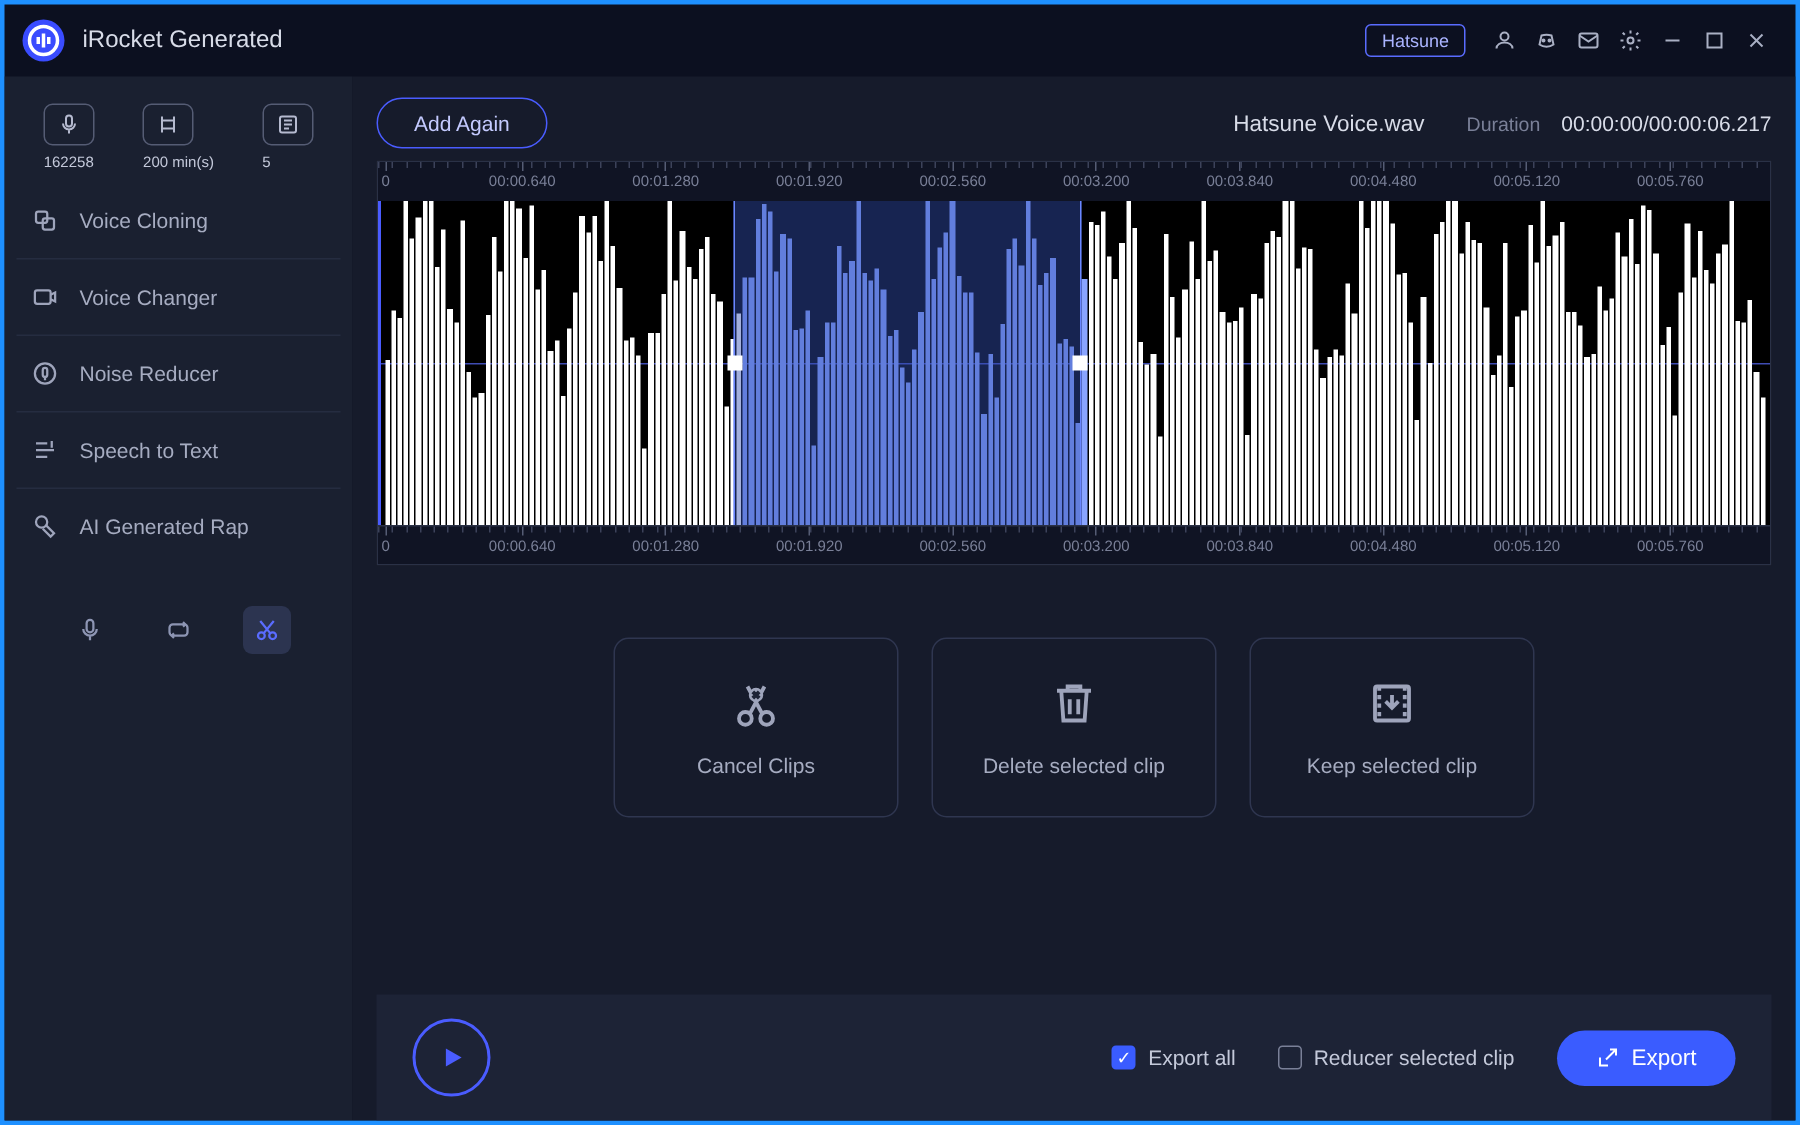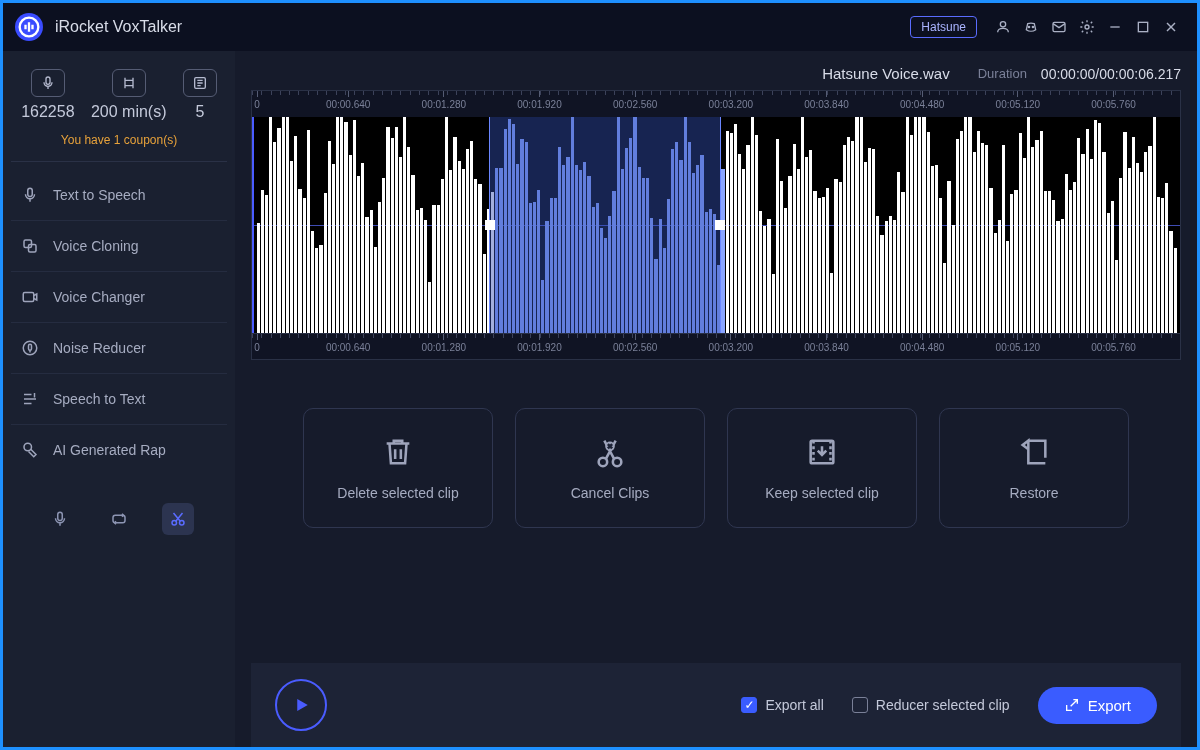--- a/index.html
+++ b/index.html
@@ -11,21 +11,21 @@
 .titlebar .spacer { flex: 1; }
 .titlebar .tutorial { border: 1px solid #5a6cff; color: #aab4ff; font-size: 12px; padding: 3px 10px; border-radius: 4px; margin-right: 12px; cursor: pointer; }
 .titlebar .win-icon { width: 28px; height: 28px; display: flex; align-items: center; justify-content: center; cursor: pointer; color: #aab0c4; }
 .titlebar .win-icon svg { width: 16px; height: 16px; }
 
 .body-row { display: flex; height: calc(750px - 48px - 6px); }
 
 .sidebar { width: 232px; background: #1a2030; display: flex; flex-direction: column; padding-top: 12px; }
 
 .stat-row { display: flex; justify-content: space-around; padding: 6px 10px 0; }
-.stat { display: flex; flex-direction: column; align-items: center; color: #c4c9da; font-size: 16px; }
+.stat { display: flex; flex-direction: column; color: #c4c9da; font-size: 10px; }
 .stat .stat-box { width: 34px; height: 28px; border: 1px solid #555c74; border-radius: 6px; display: flex; align-items: center; justify-content: center; margin-bottom: 6px; }
 .stat .stat-box svg { width: 16px; height: 16px; stroke: #b5bacf; }
 
 .coupon { text-align: center; font-size: 12px; color: #e8a23a; padding: 12px 0 14px; border-bottom: 1px solid #2a3146; margin: 0 8px; cursor: pointer; }
 
 .nav { padding: 8px 8px; }
 .nav-item { display: flex; align-items: center; padding: 16px 10px; color: #a6acc1; font-size: 14px; cursor: pointer; border-bottom: 1px solid #252c40; }
 .nav-item svg { width: 18px; height: 18px; margin-right: 14px; stroke: #9ea4bb; fill: none; }
 .nav-item:last-of-type { border-bottom: none; }
 
@@ -79,21 +79,21 @@
 </head>
 <body>
 
 <div class="titlebar">
   <div class="logo">
     <svg viewBox="0 0 24 24" fill="none" stroke="#fff" stroke-width="2">
         <circle cx="12" cy="12" r="8"></circle>
         <path d="M12 8v8M9 10v4M15 10v4"></path>
       </svg>
   </div>
-  <div class="app-title">iRocket VoxTalker</div>
+  <div class="app-title">iRocket Generated</div>
   <div class="spacer"></div>
   <div class="tutorial">Hatsune</div>
   <div class="win-icon">
       <svg viewBox="0 0 24 24" fill="none" stroke="currentColor" stroke-width="2">
         <circle cx="12" cy="8" r="4"></circle>
         <path d="M4 20c0-4 4-6 8-6s8 2 8 6"></path>
       </svg>
     </div>
   <div class="win-icon">
       <svg viewBox="0 0 24 24" fill="none" stroke="currentColor" stroke-width="2">
@@ -156,30 +156,22 @@
       <div class="stat">
         <div class="stat-box">
             <svg viewBox="0 0 24 24" fill="none" stroke-width="2">
               <rect x="4" y="4" width="16" height="16" rx="2"></rect>
               <path d="M8 8h8M8 12h8M8 16h5"></path>
             </svg>
           </div>
         <span>5</span>
       </div>
     </div>
-    <div class="coupon">You have 1 coupon(s)</div>
 
     <div class="nav">
-      <div class="nav-item">
-        <svg viewBox="0 0 24 24" stroke-width="2">
-            <rect x="9" y="3" width="6" height="11" rx="3"></rect>
-            <path d="M6 11a6 6 0 0012 0M12 17v4"></path>
-          </svg>
-        <span>Text to Speech</span>
-      </div>
       <div class="nav-item">
         <svg viewBox="0 0 24 24" stroke-width="2">
             <rect x="4" y="4" width="10" height="10" rx="2"></rect>
             <rect x="10" y="10" width="10" height="10" rx="2"></rect>
           </svg>
         <span>Voice Cloning</span>
       </div>
       <div class="nav-item">
         <svg viewBox="0 0 24 24" stroke-width="2">
             <rect x="3" y="6" width="14" height="12" rx="2"></rect>
@@ -229,20 +221,21 @@
             <circle cx="7" cy="17" r="3"></circle>
             <circle cx="17" cy="17" r="3"></circle>
             <path d="M9 15L18 4M15 15L6 4"></path>
           </svg>
         </div>
     </div>
   </div>
 
   <div class="main">
     <div class="main-header">
+      <button class="add-again">Add Again</button>
       <div class="grow"></div>
       <div class="filename">Hatsune Voice.wav</div>
       <div class="dur-label">Duration</div>
       <div class="dur-value">00:00:00/00:00:06.217</div>
     </div>
 
     <div class="waveform-wrap">
       <div class="ruler top" id="ruler-top">
           <div class="tick" style="left: 0.5%;">
             <div class="line"></div>
@@ -755,47 +748,41 @@
           <div class="minor" style="left: 96%;"></div>
           <div class="minor" style="left: 97%;"></div>
           <div class="minor" style="left: 98%;"></div>
           <div class="minor" style="left: 99%;"></div>
         </div>
     </div>
 
     <div class="actions">
       <div class="act-card">
         <svg viewBox="0 0 24 24" stroke-width="1.8">
-            <path d="M4 6h16M9 6V4h6v2M6 6l1 14h10l1-14M10 10v7M14 10v7"></path>
-          </svg>
-        <span>Delete selected clip</span>
-      </div>
-      <div class="act-card">
-        <svg viewBox="0 0 24 24" stroke-width="1.8">
             <circle cx="7" cy="19" r="3"></circle>
             <circle cx="17" cy="19" r="3"></circle>
             <path d="M9 17L16 4M15 17L8 4"></path>
             <circle cx="12" cy="8" r="2.5" fill="#9ea4bb"></circle>
             <path d="M10.5 6.5l3 3M13.5 6.5l-3 3" stroke="#1d2336"></path>
           </svg>
         <span>Cancel Clips</span>
       </div>
       <div class="act-card">
         <svg viewBox="0 0 24 24" stroke-width="1.8">
+            <path d="M4 6h16M9 6V4h6v2M6 6l1 14h10l1-14M10 10v7M14 10v7"></path>
+          </svg>
+        <span>Delete selected clip</span>
+      </div>
+      <div class="act-card">
+        <svg viewBox="0 0 24 24" stroke-width="1.8">
             <rect x="4" y="4" width="16" height="16" rx="1"></rect>
             <path d="M6 4v16M18 4v16" stroke-dasharray="2 2"></path>
             <path d="M12 8v6M9 11l3 3 3-3"></path>
           </svg>
         <span>Keep selected clip</span>
-      </div>
-      <div class="act-card">
-        <svg viewBox="0 0 24 24" stroke-width="1.8">
-            <path d="M8 4h12v12M8 4v6l-4-3 4-3zM8 10l0 10 12 0"></path>
-          </svg>
-        <span>Restore</span>
       </div>
     </div>
 
     <div class="footer">
       <div class="play-btn">
         <svg viewBox="0 0 24 24">
             <path d="M7 4l14 8L7 20z"></path>
           </svg>
       </div>
       <div class="grow"></div>

